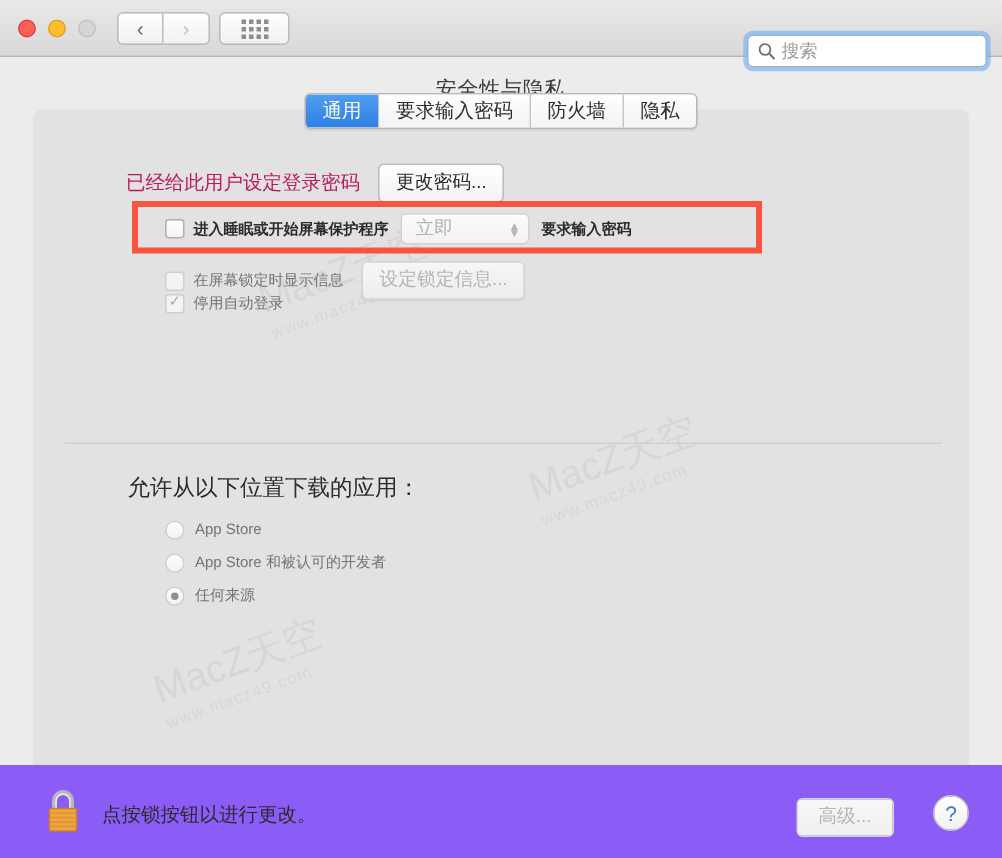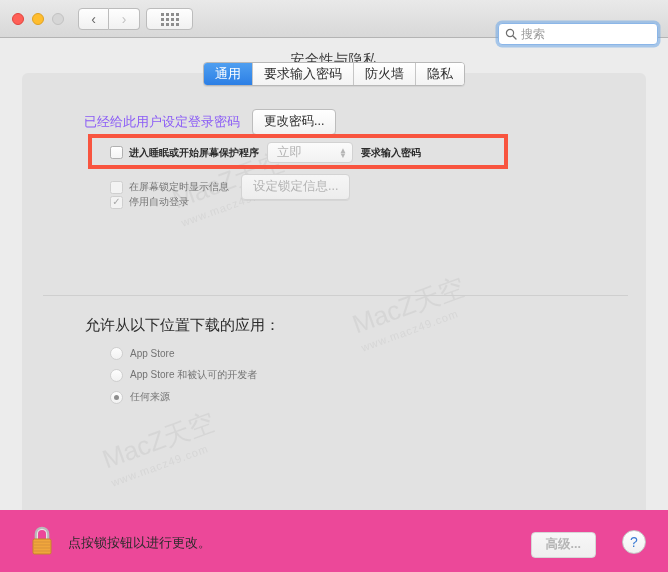--- a/index.html
+++ b/index.html
@@ -187,21 +187,21 @@
     align-items: center;
   }
 
   .line-pass {
     position: absolute;
     left: 62px;
     top: 36px;
   }
   .label-main {
     font-size: 13px;
-    color: #8b5cf6;
+    color: #be185d;
   }
   .btn {
     font-size: 12.5px;
     color: #2b2b2b;
     background: linear-gradient(to bottom, #ffffff, #f2f2f2);
     border: 1px solid #bdbdbd;
     border-radius: 4px;
     padding: 3px 11px 4px;
     box-shadow: 0 1px 0 rgba(0,0,0,.05);
     margin-left: 12px;
@@ -341,21 +341,21 @@
     display: block;
   }
 
   
   .bottombar {
     position: absolute;
     left: 0;
     right: 0;
     bottom: 0;
     height: 62px;
-    background: #ec4899;
+    background: #8b5cf6;
   }
   .lock {
     position: absolute;
     left: 28px;
     top: 14px;
     width: 28px;
     height: 32px;
   }
   .bottom-text {
     position: absolute;
@@ -368,21 +368,20 @@
     position: absolute;
     right: 72px;
     top: 22px;
     font-size: 12.5px;
     color: #b5b5b5;
     background: linear-gradient(to bottom, #f7f7f7, #efefef);
     border: 1px solid #d6d6d6;
     border-radius: 4px;
     padding: 3px 14px 4px;
     margin: 0;
-    font-weight: bold;
   }
   .help-btn {
     position: absolute;
     right: 22px;
     top: 20px;
     width: 24px;
     height: 24px;
     border-radius: 50%;
     border: 1px solid #c4c4c4;
     background: linear-gradient(to bottom, #ffffff, #f1f1f1);

